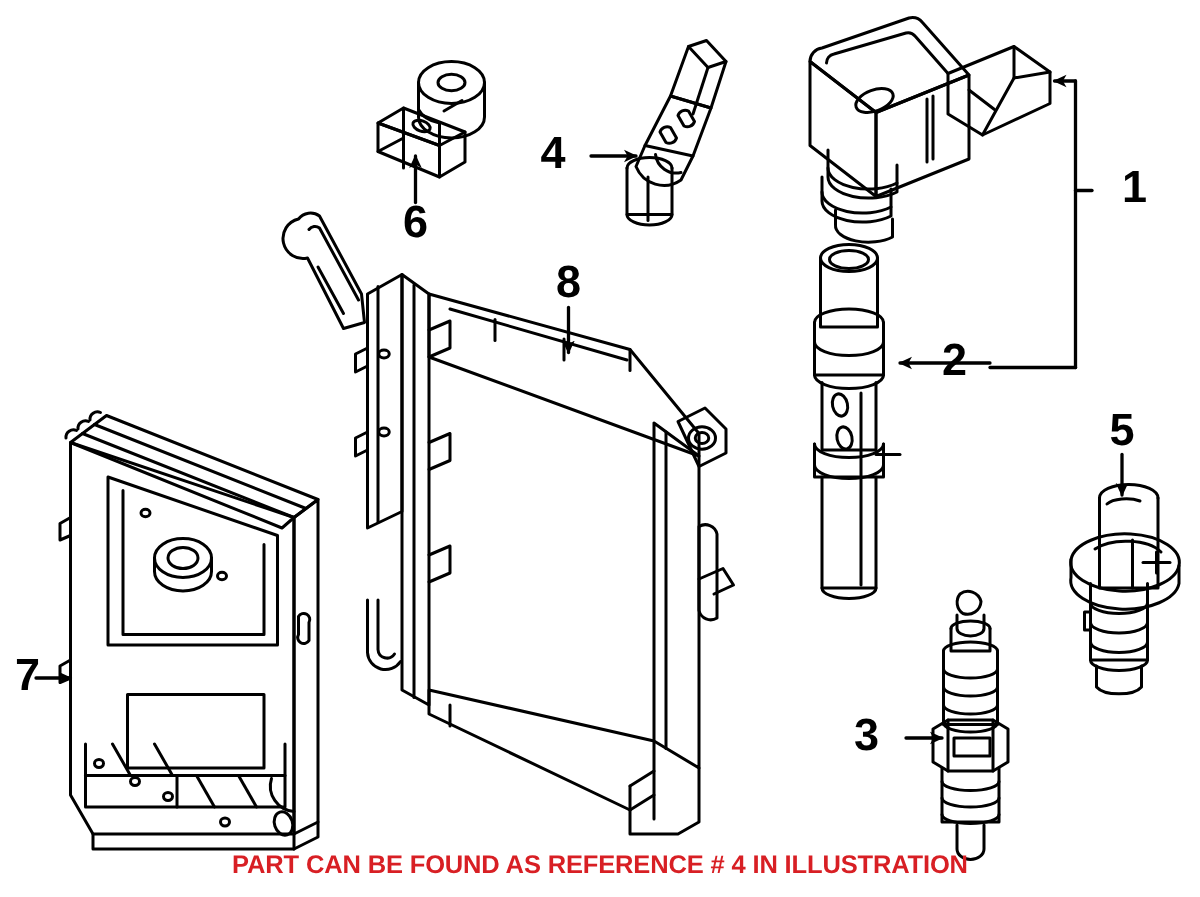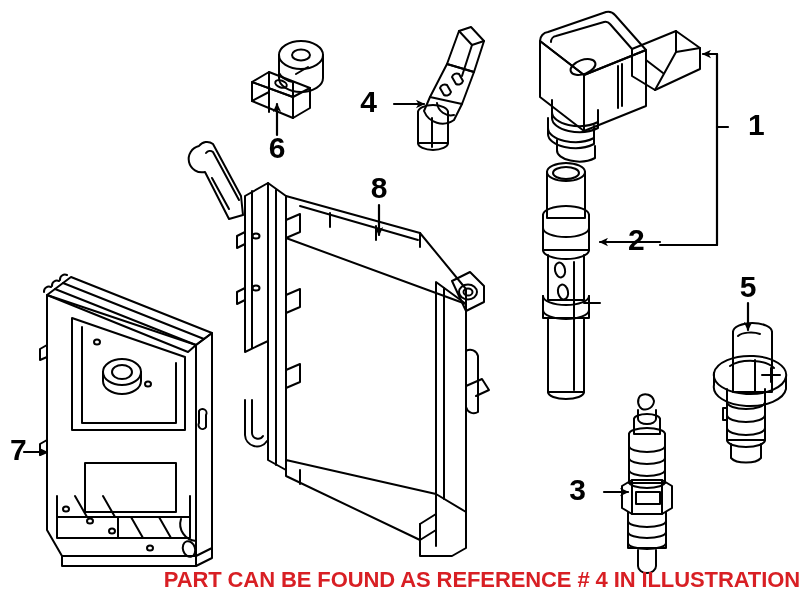--- a/index.html
+++ b/index.html
@@ -30,24 +30,24 @@
     font-weight: 700;
     font-size: 30px;
     fill: #000000;
     dominant-baseline: middle;
   }
   #caption {
     position: absolute;
     left: 0;
     top: 567px;
     width: 800px;
-    text-align: right;
+    text-align: center;
     font-family: "Liberation Sans", sans-serif;
     font-weight: 700;
-    font-size: 22px;
+    font-size: 17px;
     letter-spacing: -0.1px;
     color: #d81f24;
     white-space: nowrap;
   }
 </style>
 </head>
 <body>
 
 <div id="stage">
 

